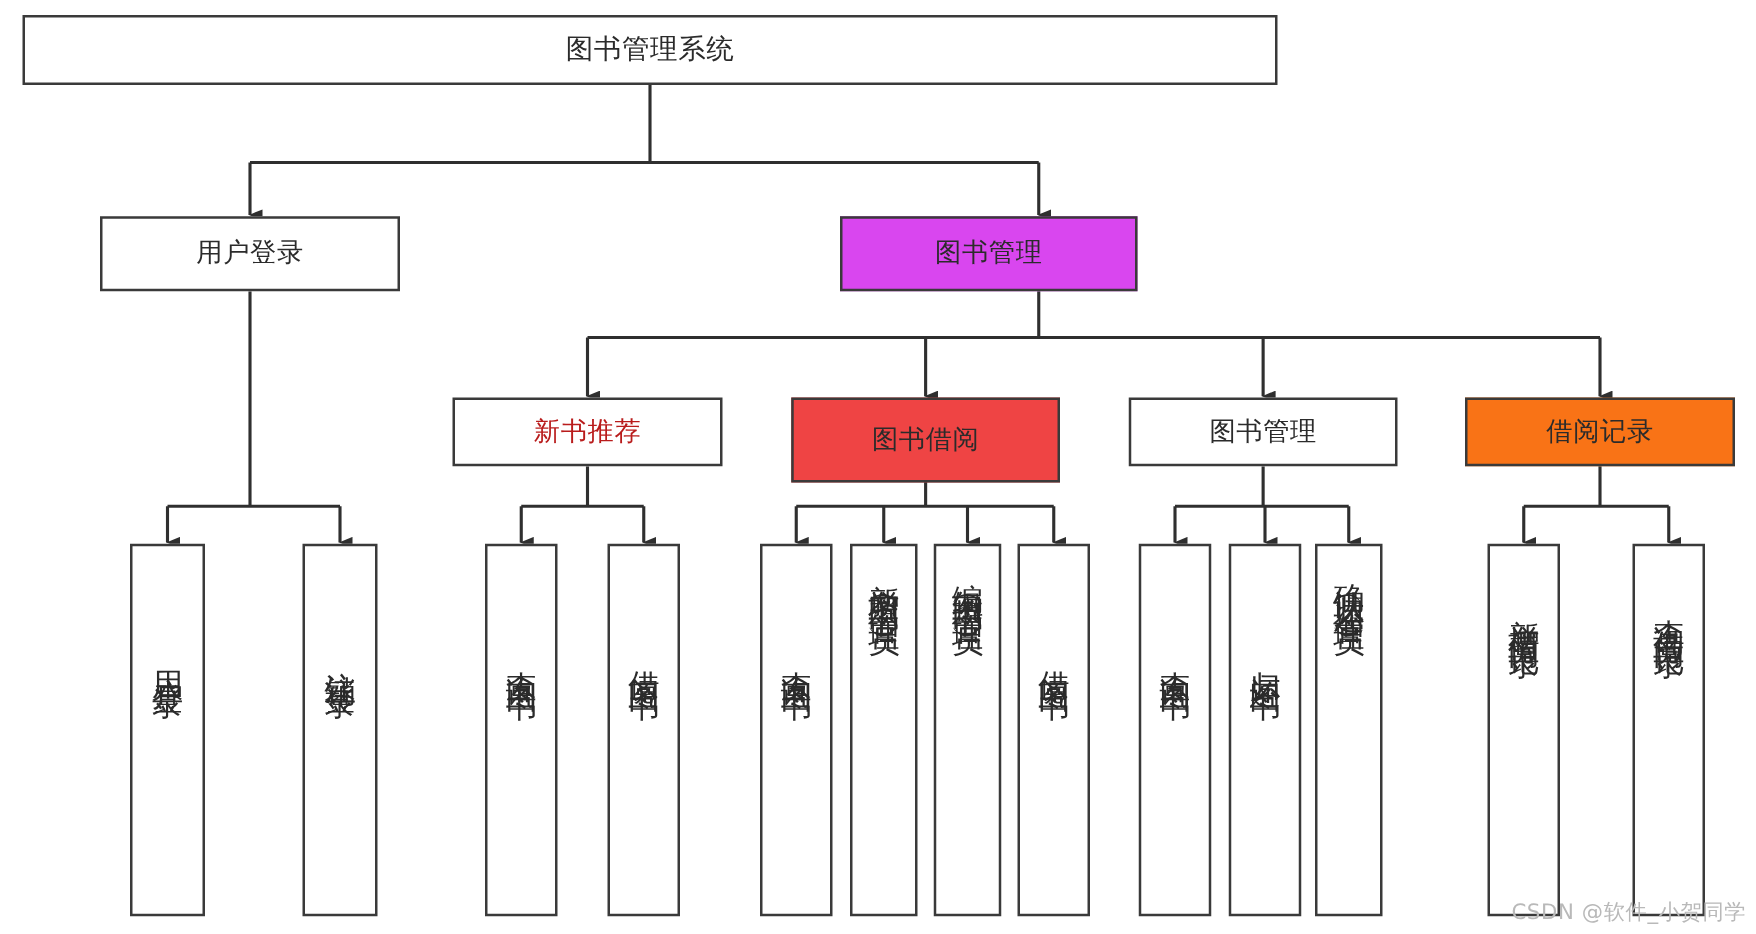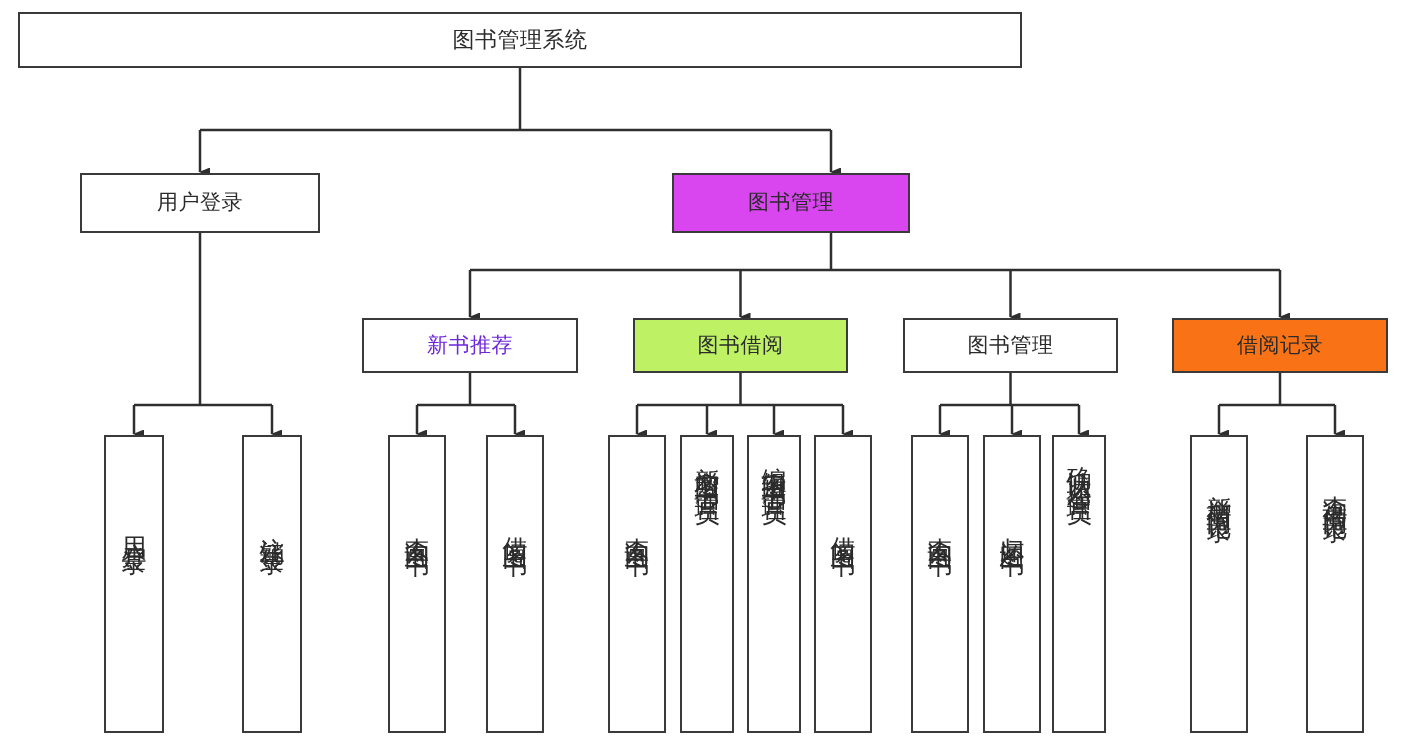--- a/index.html
+++ b/index.html
@@ -106,23 +106,23 @@
       <div class="node horiz root" style="left: 18px; top: 12px; width: 1004px; height: 56px; border-color: rgb(58, 58, 58); background: rgb(255, 255, 255);">
         <span class="label" style="color: rgb(43, 43, 43);">图书管理系统</span>
       </div>
       <div class="node horiz" style="left: 80px; top: 173px; width: 240px; height: 60px; border-color: rgb(58, 58, 58); background: rgb(255, 255, 255);">
         <span class="label" style="color: rgb(43, 43, 43);">用户登录</span>
       </div>
       <div class="node horiz" style="left: 672px; top: 173px; width: 238px; height: 60px; border-color: rgb(58, 58, 58); background: #d946ef;">
         <span class="label" style="color: rgb(43, 43, 43);">图书管理</span>
       </div>
       <div class="node horiz" style="left: 362px; top: 318px; width: 216px; height: 55px; border-color: rgb(58, 58, 58); background: rgb(255, 255, 255);">
-        <span class="label" style="color: #6d28d9;">新书推荐</span>
+        <span class="label" style="color: #b91c1c;">新书推荐</span>
       </div>
-      <div class="node horiz" style="left: 633px; top: 318px; width: 215px; height: 55px; border-color: rgb(58, 58, 58); background: #bef264;">
+      <div class="node horiz" style="left: 633px; top: 318px; width: 215px; height: 68px; border-color: rgb(58, 58, 58); background: #ef4444;">
         <span class="label" style="color: rgb(43, 43, 43);">图书借阅</span>
       </div>
       <div class="node horiz" style="left: 903px; top: 318px; width: 215px; height: 55px; border-color: rgb(58, 58, 58); background: rgb(255, 255, 255);">
         <span class="label" style="color: rgb(43, 43, 43);">图书管理</span>
       </div>
       <div class="node horiz" style="left: 1172px; top: 318px; width: 216px; height: 55px; border-color: rgb(58, 58, 58); background: #f97316;">
         <span class="label" style="color: rgb(43, 43, 43);">借阅记录</span>
       </div>
       <div class="node vert" style="left: 104px; top: 435px; width: 60px; height: 298px; border-color: rgb(58, 58, 58); background: rgb(255, 255, 255); padding-top: 80px;">
         <span class="label" style="color: rgb(43, 43, 43);">用户登录</span>
@@ -158,13 +158,14 @@
         <span class="label" style="color: rgb(43, 43, 43);">确认归还（管理员）</span>
       </div>
       <div class="node vert" style="left: 1190px; top: 435px; width: 58px; height: 298px; border-color: rgb(58, 58, 58); background: rgb(255, 255, 255); padding-top: 38px;">
         <span class="label" style="color: rgb(43, 43, 43);">新增借阅记录</span>
       </div>
       <div class="node vert" style="left: 1306px; top: 435px; width: 58px; height: 298px; border-color: rgb(58, 58, 58); background: rgb(255, 255, 255); padding-top: 38px;">
         <span class="label" style="color: rgb(43, 43, 43);">查询借阅记录</span>
       </div>
     </div>
 
+  <div id="watermark">CSDN @软件_小贺同学</div>
 </div>
 
 </body></html>

